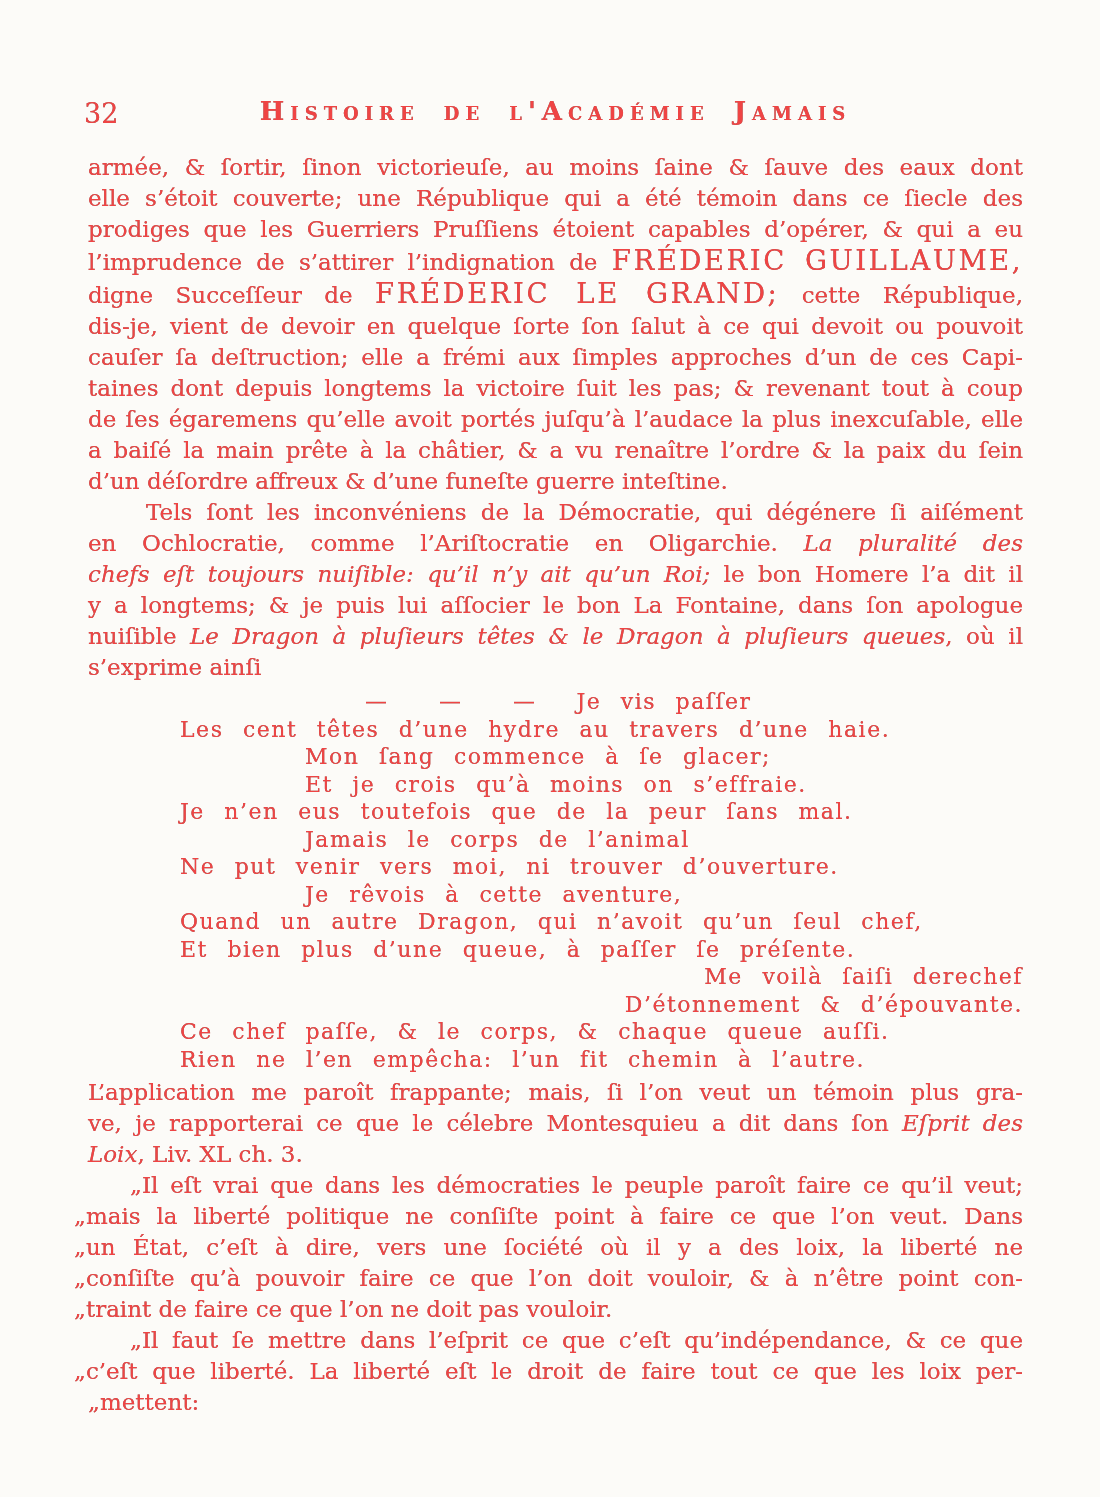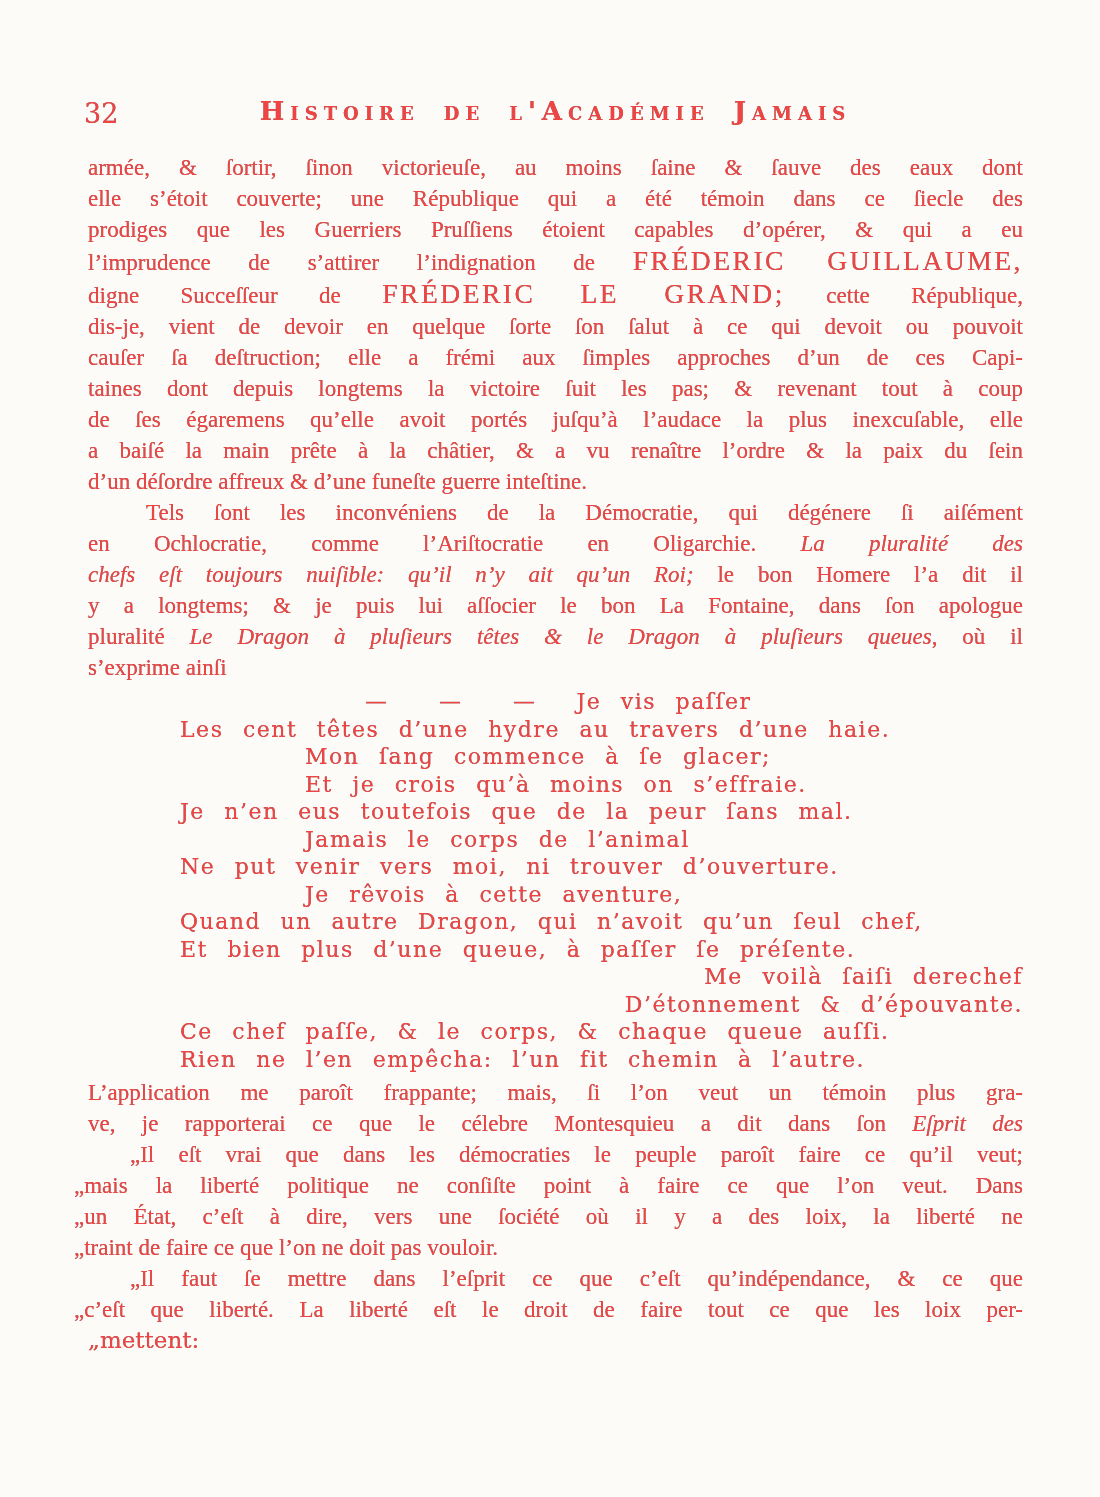--- a/index.html
+++ b/index.html
@@ -10,21 +10,21 @@
     text-shadow:0 0 .35px rgba(20,15,5,.55);
   }
   .textcol{position:absolute;left:88px;top:94px;width:935px;}
   .runhead{position:relative;height:42px;margin-bottom:16px;}
   .pagenum{position:absolute;left:-4px;top:4px;font-size:27px;}
   .title{
     text-align:center;font-variant:small-caps;font-weight:bold;
     font-size:26px;letter-spacing:6px;word-spacing:9px;padding-top:2px;
   }
   .para{font-size:23px;line-height:31px;hyphens:none;}
-  .para .line{text-align:justify;text-align-last:justify;text-justify:inter-word;font-family:Liberation Serif, serif;}
+  .para .line{text-align:justify;text-align-last:justify;text-justify:inter-word;}
   .para .line.nj{text-align-last:left;}
   .para .line.ind1{text-indent:58px;}
   .para .line.hang{text-indent:-14px;}
   .para .line.ind1.hang{text-indent:42px;}
   .it{font-style:italic;}
   .caps{font-size:1.2em;letter-spacing:.09em;}
   .poem{
     margin:5px 0 4px 92px;font-size:22px;line-height:27.5px;
     letter-spacing:1.5px;word-spacing:11px;
   }
@@ -58,21 +58,21 @@
         <div class="line"><span>de ſes égaremens qu’elle avoit portés juſqu’à l’audace la plus inexcuſable, elle</span></div>
         <div class="line"><span>a baiſé la main prête à la châtier, &amp; a vu renaître l’ordre &amp; la paix du ſein</span></div>
         <div class="line nj"><span>d’un déſordre affreux &amp; d’une funeſte guerre inteſtine.</span></div>
       </section>
 
     <section class="para">
         <div class="line ind1"><span>Tels ſont les inconvéniens de la Démocratie, qui dégénere ſi aiſément</span></div>
         <div class="line"><span>en Ochlocratie, comme l’Ariſtocratie en Oligarchie. </span><span class="it">La pluralité des</span></div>
         <div class="line"><span class="it">chefs eſt toujours nuiſible: qu’il n’y ait qu’un Roi;</span><span> le bon Homere l’a dit il</span></div>
         <div class="line"><span>y a longtems; &amp; je puis lui aſſocier le bon La Fontaine, dans ſon apologue</span></div>
-        <div class="line"><span>pluralité </span><span class="it">Le Dragon à pluſieurs têtes &amp; le Dragon à pluſieurs queues</span><span>, où il</span></div>
+        <div class="line"><span>nuiſible </span><span class="it">Le Dragon à pluſieurs têtes &amp; le Dragon à pluſieurs queues</span><span>, où il</span></div>
         <div class="line nj"><span>s’exprime ainſi</span></div>
       </section>
 
     <section class="poem">
         <div class="line nj ind3"><span class="dash">— — —</span><span>Je vis paſſer</span></div>
         <div class="line nj"><span>Les cent têtes d’une hydre au travers d’une haie.</span></div>
         <div class="line nj ind1"><span>Mon ſang commence à ſe glacer;</span></div>
         <div class="line nj ind1"><span>Et je crois qu’à moins on s’effraie.</span></div>
         <div class="line nj"><span>Je n’en eus toutefois que de la peur ſans mal.</span></div>
         <div class="line nj ind1"><span>Jamais le corps de l’animal</span></div>
@@ -82,26 +82,28 @@
         <div class="line nj"><span>Et bien plus d’une queue, à paſſer ſe préſente.</span></div>
         <div class="line nj ind2"><span>Me voilà ſaiſi derechef</span></div>
         <div class="line nj ind2"><span>D’étonnement &amp; d’épouvante.</span></div>
         <div class="line nj"><span>Ce chef paſſe, &amp; le corps, &amp; chaque queue auſſi.</span></div>
         <div class="line nj"><span>Rien ne l’en empêcha: l’un fit chemin à l’autre.</span></div>
       </section>
 
     <section class="para">
         <div class="line"><span>L’application me paroît frappante; mais, ſi l’on veut un témoin plus gra-</span></div>
         <div class="line"><span>ve, je rapporterai ce que le célebre Montesquieu a dit dans ſon </span><span class="it">Eſprit des</span></div>
+        <div class="line nj"><span class="it">Loix</span><span>, Liv. XL ch. 3.</span></div>
       </section>
 
     <section class="para">
         <div class="line ind1 hang"><span>„Il eſt vrai que dans les démocraties le peuple paroît faire ce qu’il veut;</span></div>
         <div class="line hang"><span>„mais la liberté politique ne conſiſte point à faire ce que l’on veut. Dans</span></div>
         <div class="line hang"><span>„un État, c’eſt à dire, vers une ſociété où il y a des loix, la liberté ne</span></div>
+        <div class="line hang"><span>„conſiſte qu’à pouvoir faire ce que l’on doit vouloir, &amp; à n’être point con-</span></div>
         <div class="line nj hang"><span>„traint de faire ce que l’on ne doit pas vouloir.</span></div>
       </section>
 
     <section class="para">
         <div class="line ind1 hang"><span>„Il faut ſe mettre dans l’eſprit ce que c’eſt qu’indépendance, &amp; ce que</span></div>
         <div class="line hang"><span>„c’eſt que liberté. La liberté eſt le droit de faire tout ce que les loix per-</span></div>
       </section>
 
     <div class="catchword-line">„mettent:</div>
 

